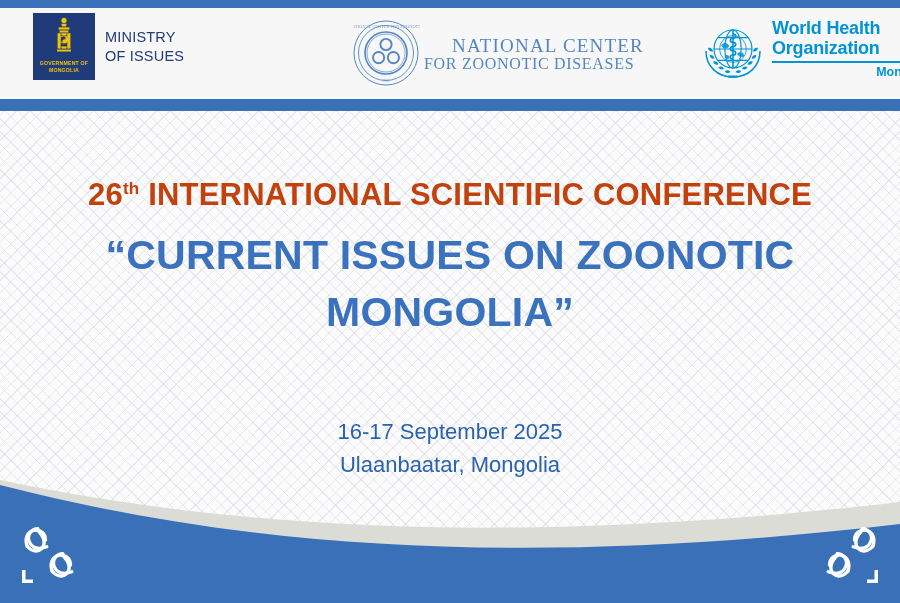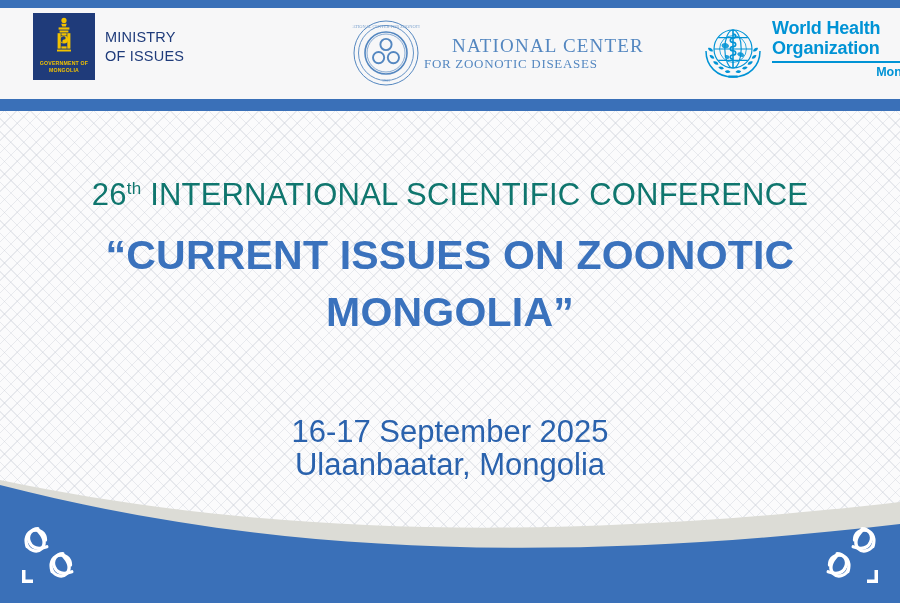--- a/index.html
+++ b/index.html
@@ -86,21 +86,21 @@
     color: #5487c0;
     font-family: "Liberation Serif", serif;
   }
   .ncz-line1 {
     font-size: 19px;
     letter-spacing: 1.2px;
     line-height: 21px;
     margin-left: 28px;
   }
   .ncz-line2 {
-    font-size: 13px;
+    font-size: 16px;
     letter-spacing: .7px;
     line-height: 15px;
   }
 
   
   .who-logo {
     position: absolute;
     left: 700px; top: 18px;
     display: flex;
     align-items: flex-start;
@@ -153,23 +153,23 @@
   }
 
   
   .title-block {
     position: absolute;
     left: 0; top: 172px;
     width: 900px;
     text-align: center;
   }
   .title-main {
-    color: #0f766e;
+    color: #c2410c;
     font-size: 31px;
-    font-weight: normal;
+    font-weight: bold;
     line-height: 46px;
     letter-spacing: .2px;
     white-space: nowrap;
   }
   .title-main sup {
     font-size: 17px;
     vertical-align: super;
     line-height: 0;
   }
   .title-quote {
@@ -184,21 +184,21 @@
 
   
   .meta-block {
     position: absolute;
     left: 0; top: 415px;
     width: 900px;
     text-align: center;
   }
   .meta-line {
     color: #2a62ad;
-    font-size: 31px;
+    font-size: 22px;
     line-height: 33px;
     font-weight: normal;
   }
 
   
   .waves {
     position: absolute;
     left: 0; bottom: 0;
     width: 900px; height: 135px;
   }

